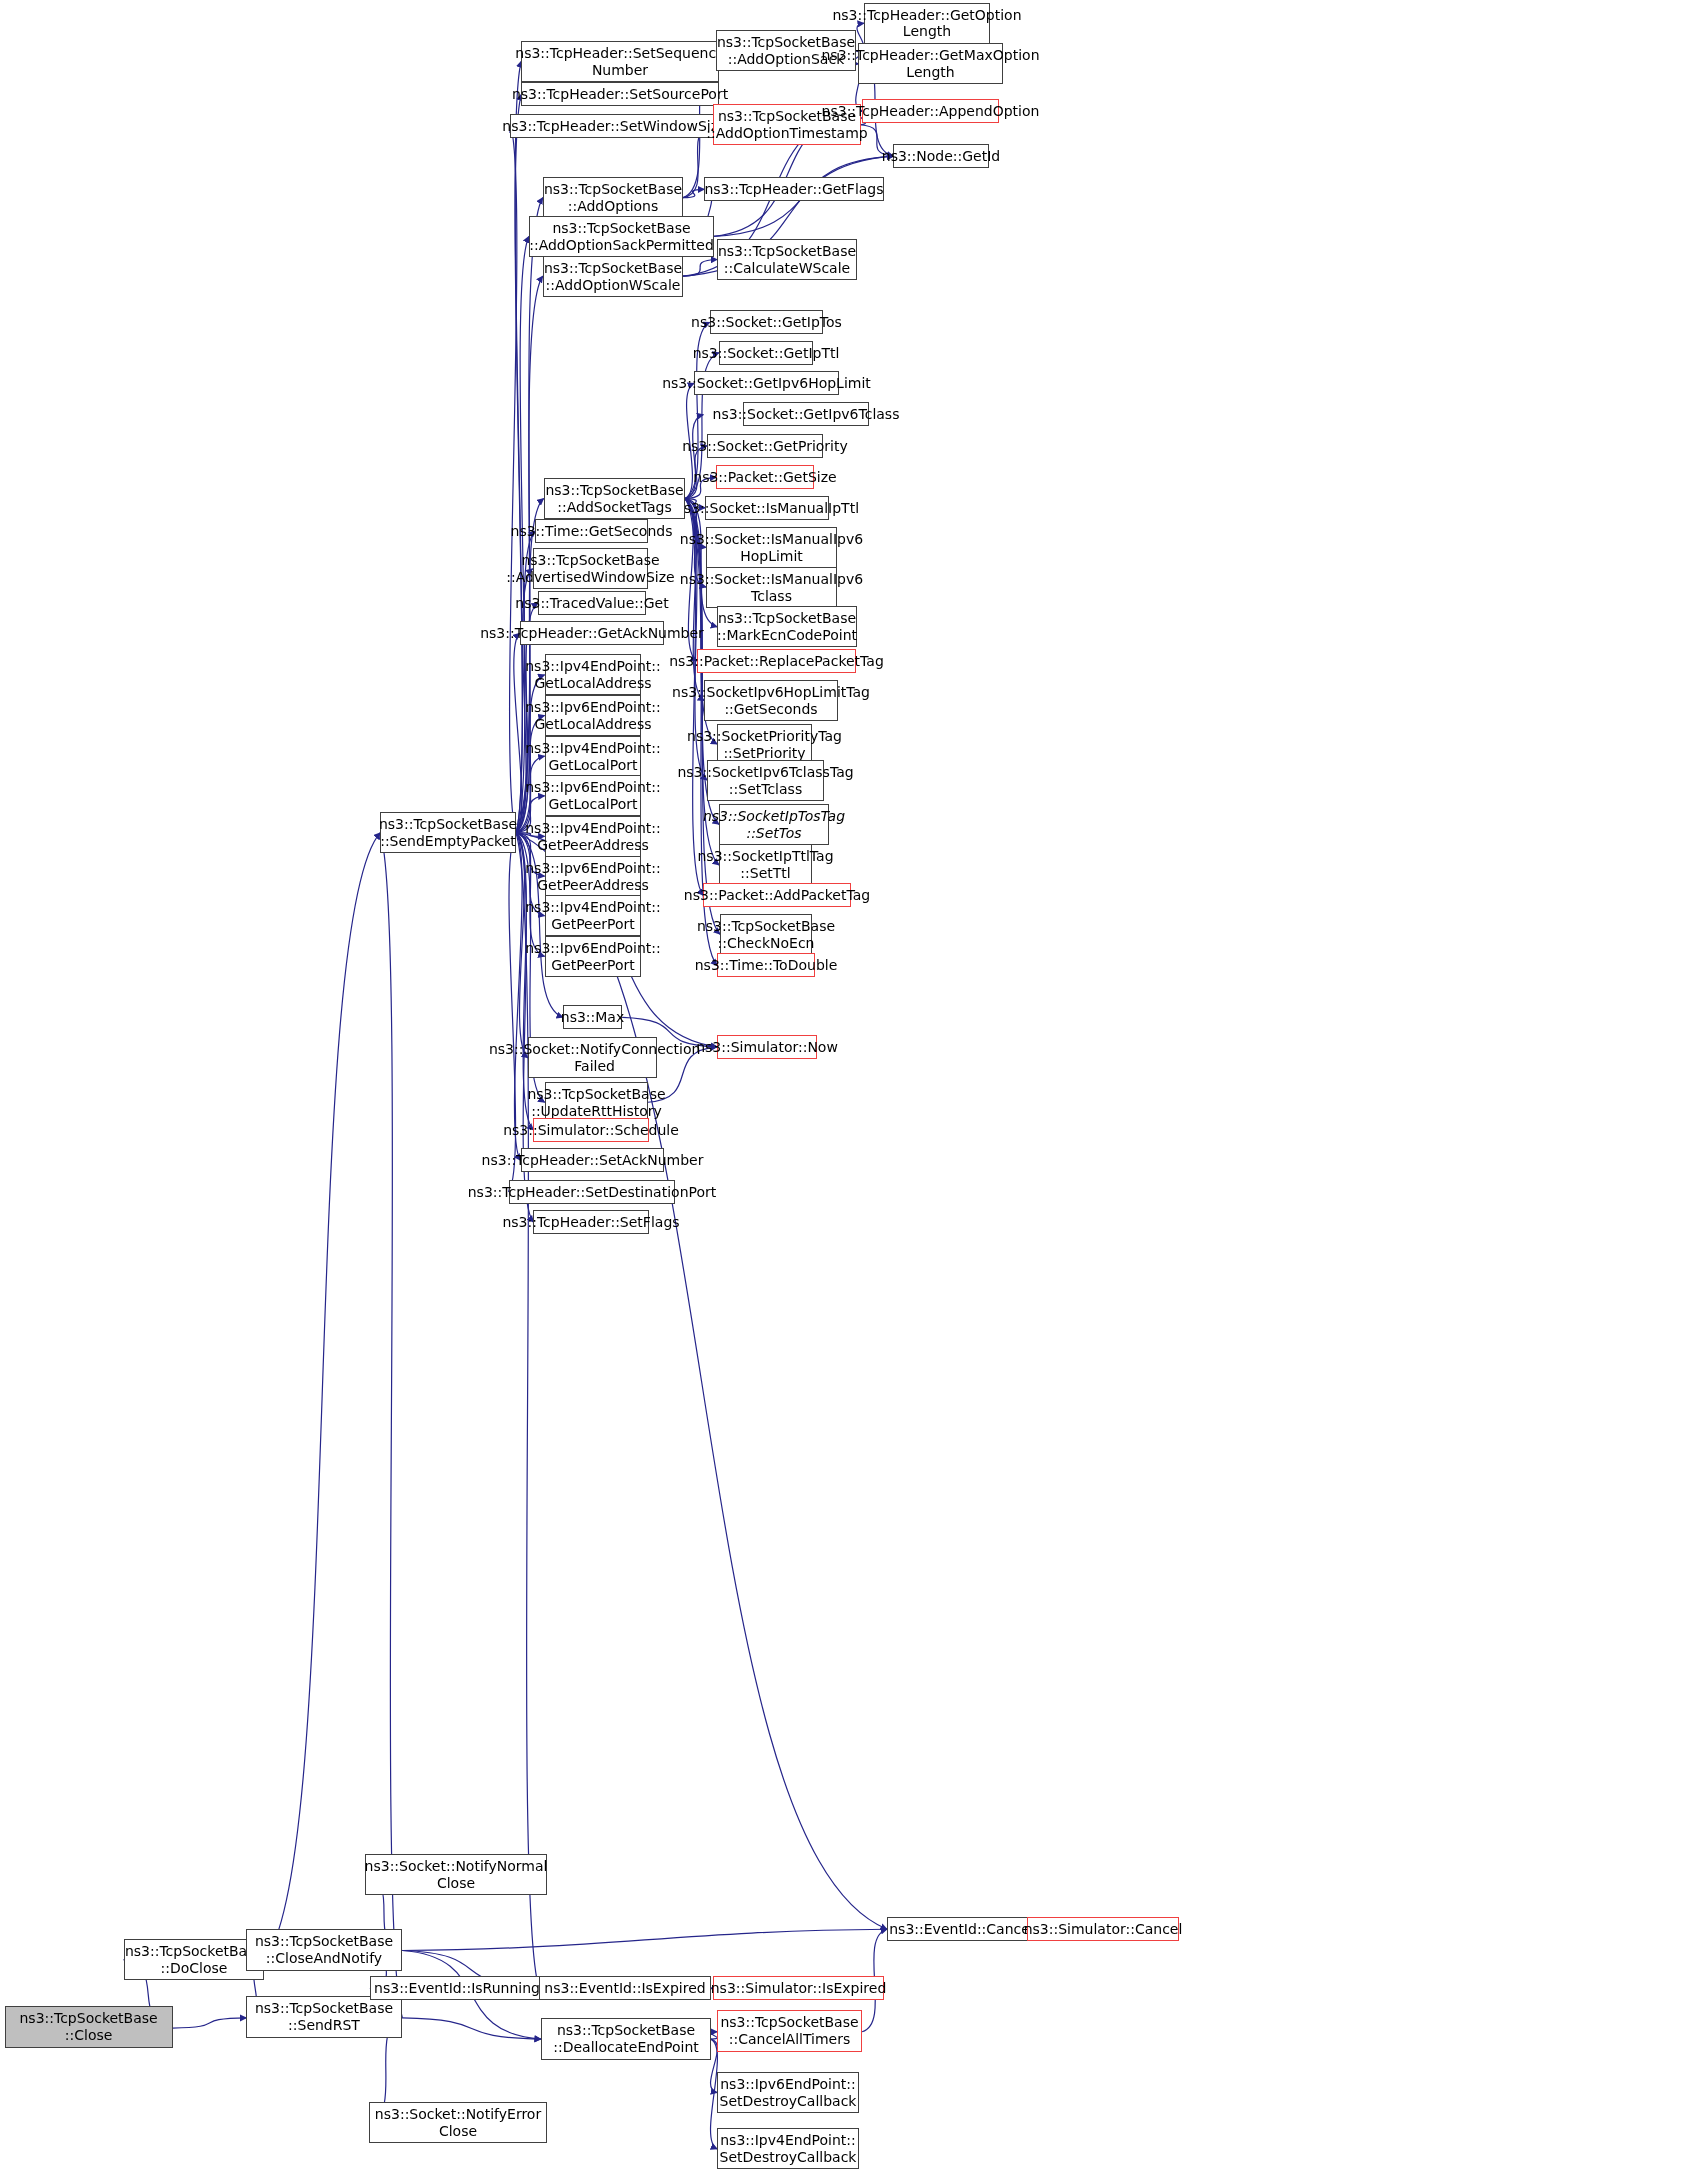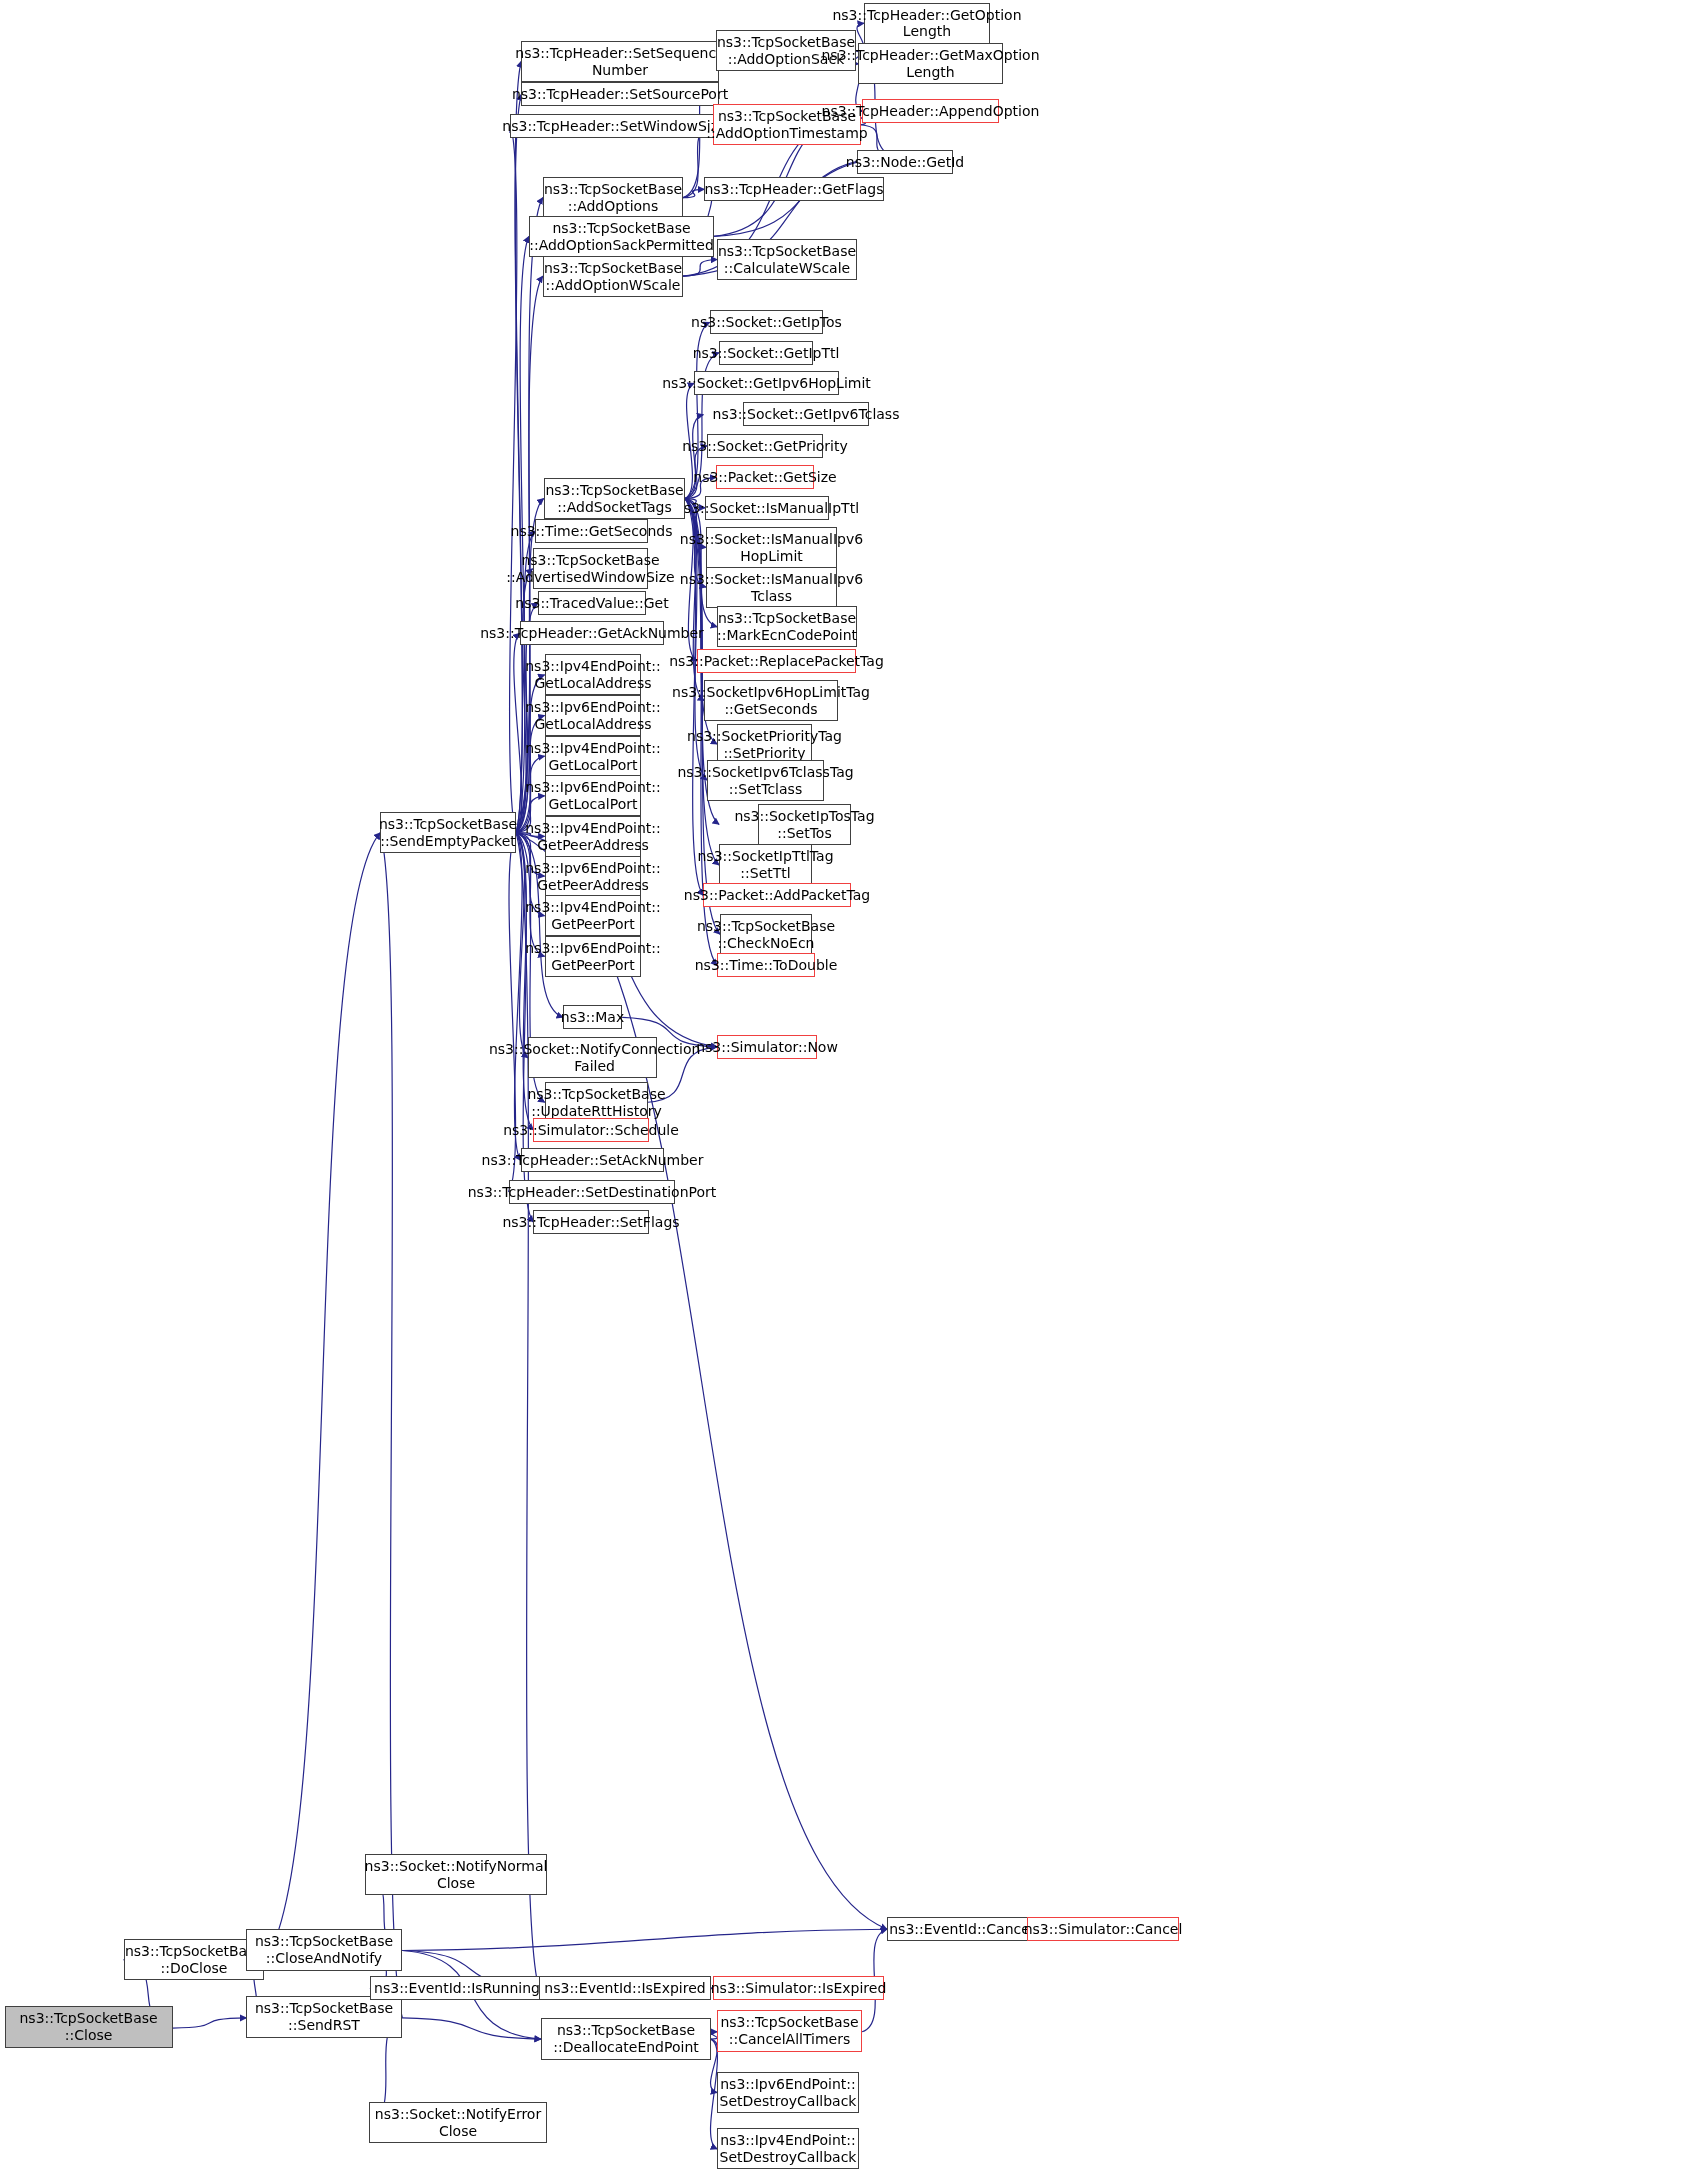--- a/index.html
+++ b/index.html
@@ -188,42 +188,42 @@
       <div class="node red" style="left: 713px; top: 104px; width: 148px; height: 41px;">ns3::TcpSocketBase
 ::AddOptionTimestamp</div>
       <div class="node" style="left: 704px; top: 177px; width: 180px; height: 24px;">ns3::TcpHeader::GetFlags</div>
       <div class="node" style="left: 717px; top: 239px; width: 140px; height: 41px;">ns3::TcpSocketBase
 ::CalculateWScale</div>
       <div class="node" style="left: 864px; top: 2.8px; width: 126px; height: 41px;">ns3::TcpHeader::GetOption
 Length</div>
       <div class="node" style="left: 858px; top: 43px; width: 145px; height: 41px;">ns3::TcpHeader::GetMaxOption
 Length</div>
       <div class="node red" style="left: 862px; top: 99px; width: 137px; height: 24px;">ns3::TcpHeader::AppendOption</div>
-      <div class="node" style="left: 857px; top: 144px; width: 96px; height: 24px; margin-top: 6px;">ns3::Node::GetId</div>
+      <div class="node" style="left: 893px; top: 144px; width: 96px; height: 24px;">ns3::Node::GetId</div>
       <div class="node" style="left: 710px; top: 310px; width: 113px; height: 24px;">ns3::Socket::GetIpTos</div>
       <div class="node" style="left: 719px; top: 341px; width: 94px; height: 24px;">ns3::Socket::GetIpTtl</div>
       <div class="node" style="left: 694px; top: 371px; width: 145px; height: 24px;">ns3::Socket::GetIpv6HopLimit</div>
       <div class="node" style="left: 703px; top: 402px; width: 126px; height: 24px; margin-left: 40px;">ns3::Socket::GetIpv6Tclass</div>
       <div class="node" style="left: 707px; top: 434px; width: 116px; height: 24px;">ns3::Socket::GetPriority</div>
       <div class="node red" style="left: 716px; top: 465px; width: 98px; height: 24px;">ns3::Packet::GetSize</div>
       <div class="node" style="left: 705px; top: 496px; width: 124px; height: 24px;">ns3::Socket::IsManualIpTtl</div>
       <div class="node" style="left: 706px; top: 527px; width: 131px; height: 41px;">ns3::Socket::IsManualIpv6
 HopLimit</div>
       <div class="node" style="left: 706px; top: 567px; width: 131px; height: 41px;">ns3::Socket::IsManualIpv6
 Tclass</div>
       <div class="node" style="left: 717px; top: 606px; width: 140px; height: 41px;">ns3::TcpSocketBase
 ::MarkEcnCodePoint</div>
       <div class="node red" style="left: 697px; top: 649px; width: 159px; height: 24px;">ns3::Packet::ReplacePacketTag</div>
       <div class="node" style="left: 704px; top: 680px; width: 134px; height: 41px;">ns3::SocketIpv6HopLimitTag
 ::GetSeconds</div>
       <div class="node" style="left: 717px; top: 724px; width: 95px; height: 41px;">ns3::SocketPriorityTag
 ::SetPriority</div>
       <div class="node" style="left: 707px; top: 760px; width: 117px; height: 41px;">ns3::SocketIpv6TclassTag
 ::SetTclass</div>
-      <div class="node" style="left: 758px; top: 804px; width: 93px; height: 41px;">ns3::SocketIpTosTag
+      <div class="node" style="left: 719px; top: 804px; width: 110px; height: 41px; font-style: italic;">ns3::SocketIpTosTag
 ::SetTos</div>
       <div class="node" style="left: 719px; top: 844px; width: 93px; height: 41px;">ns3::SocketIpTtlTag
 ::SetTtl</div>
       <div class="node red" style="left: 703px; top: 883px; width: 148px; height: 24px;">ns3::Packet::AddPacketTag</div>
       <div class="node" style="left: 720px; top: 914px; width: 92px; height: 41px;">ns3::TcpSocketBase
 ::CheckNoEcn</div>
       <div class="node red" style="left: 717px; top: 953px; width: 98px; height: 24px;">ns3::Time::ToDouble</div>
       <div class="node" style="left: 544px; top: 478px; width: 141px; height: 41px;">ns3::TcpSocketBase
 ::AddSocketTags</div>
       <div class="node" style="left: 535px; top: 519px; width: 113px; height: 24px;">ns3::Time::GetSeconds</div>

